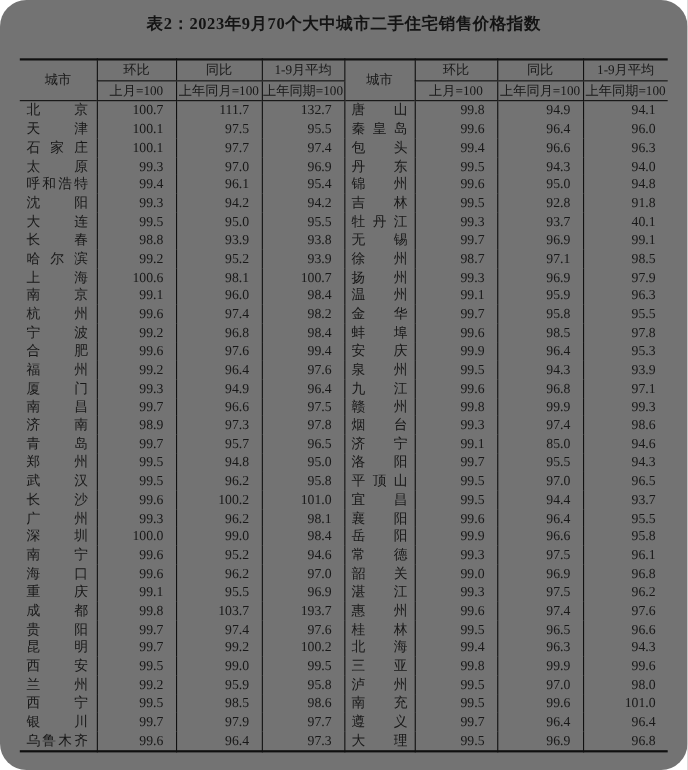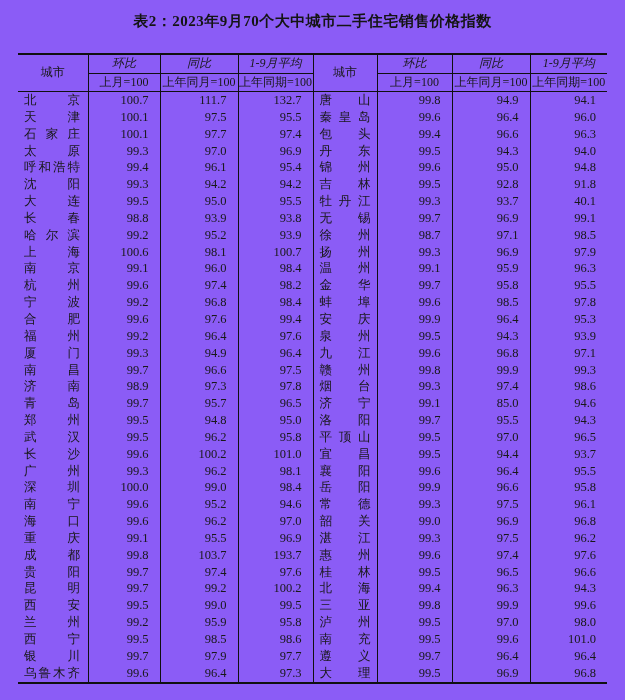--- a/index.html
+++ b/index.html
@@ -8,21 +8,22 @@
     background: #ffffff;
     width: 625px;
     height: 700px;
     font-family: "Liberation Serif", "DejaVu Serif", serif;
     color: #181818;
     overflow: hidden;
   }
   .page {
     width: 625px;
     height: 700px;
-    background: #8b5cf6;
+    background: #737373;
+    border-radius: 24px;
   }
   .title {
     text-align: center;
     font-weight: bold;
     font-size: 15px;
     padding-top: 12px;
     letter-spacing: 0.5px;
     color: #141414;
   }
   .table-wrap {
@@ -47,21 +48,20 @@
     height: 17.5px;
     line-height: 17.5px;
     text-align: center;
     font-size: 12px;
   }
   thead th + th, thead tr + tr th {
     border-left: 1px solid #101010;
   }
   thead .top-h {
     border-bottom: 1px solid #101010;
-    font-style: italic;
   }
   tbody tr:first-child td {
     border-top: 1.8px solid #101010;
   }
   tbody td {
     height: 16.85px;
     line-height: 16.85px;
   }
   tbody td + td {
     border-left: 1px solid #101010;

